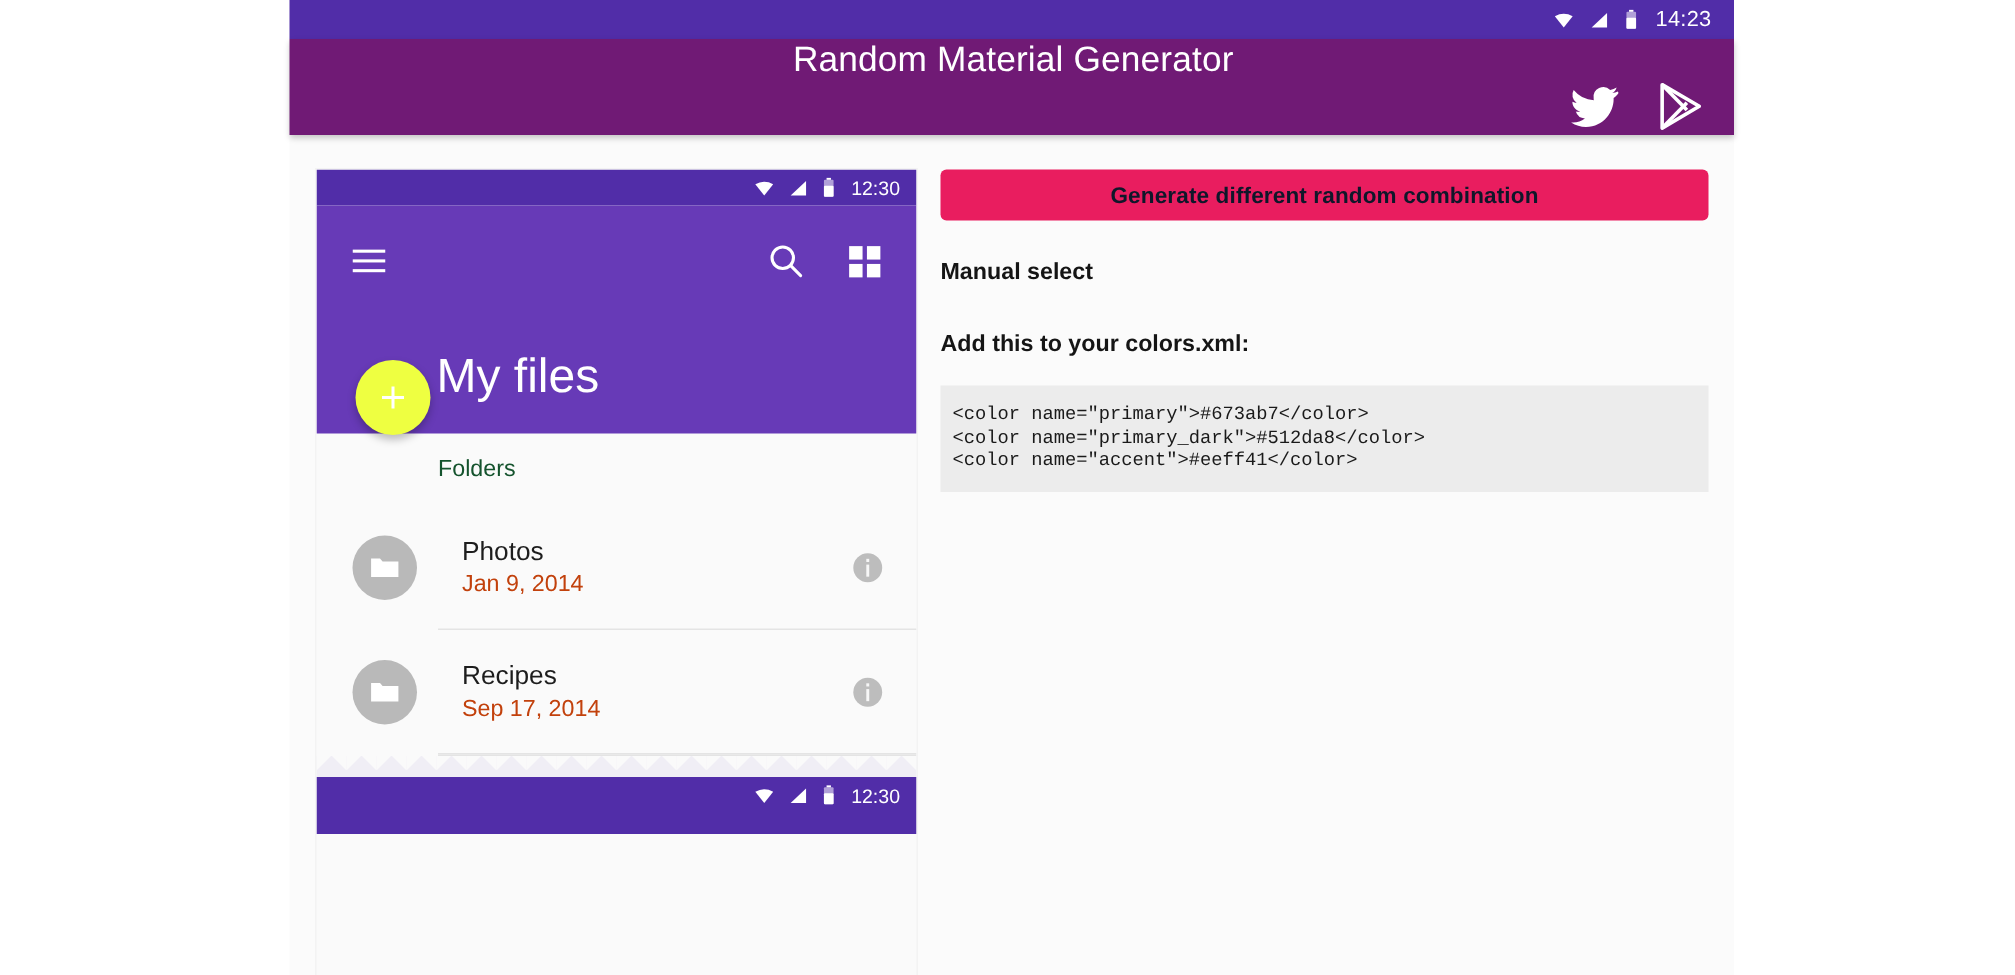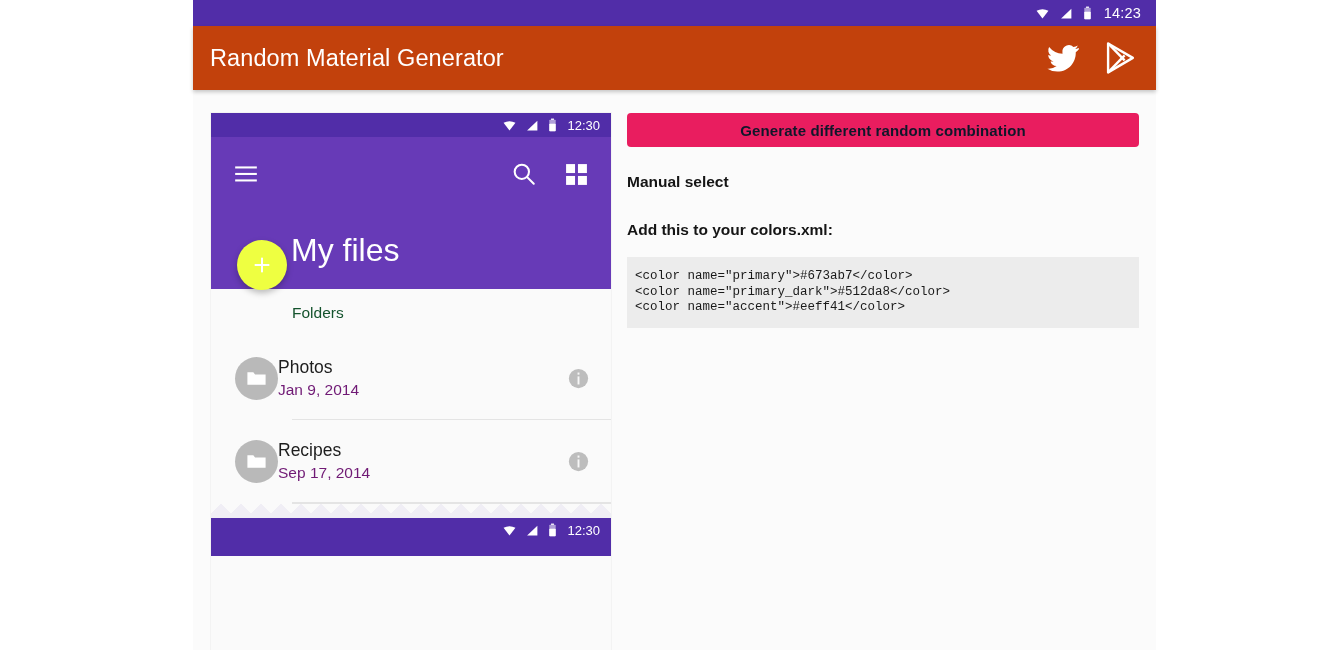--- a/index.html
+++ b/index.html
@@ -40,27 +40,28 @@
     letter-spacing: 0.2px;
     margin-left: 3px;
   }
   .ic-wifi { width: 15px; height: 13px; display:block; }
   .ic-signal { width: 15px; height: 13px; display:block; }
   .ic-batt { width: 9px; height: 14px; display:block; }
 
   
   .appbar {
     height: 64px;
-    background: #c2410c;
+    background: #701a75;
     display: flex;
     align-items: center;
     padding: 0 15px 0 17px;
     box-shadow: 0 2px 4px rgba(0,0,0,0.22);
     position: relative;
     z-index: 5;
+    flex-direction: column;
   }
   .appbar-title {
     color: #ffffff;
     font-size: 23.5px;
     font-weight: 400;
     letter-spacing: 0.1px;
   }
   .appbar-actions {
     margin-left: auto;
     display: flex;
@@ -162,28 +163,28 @@
   .p-avatar {
     width: 43px; height: 43px;
     border-radius: 50%;
     background: #b9b9b9;
     display: flex;
     align-items: center;
     justify-content: center;
     flex: 0 0 43px;
   }
   .p-avatar svg { display: block; }
-  .p-rowtext { margin-left: 0; }
+  .p-rowtext { margin-left: 30px; }
   .p-rowtitle {
     color: #1d1d1d;
     font-size: 17.5px;
     line-height: 22px;
   }
   .p-rowsub {
-    color: #701a75;
+    color: #c2410c;
     font-size: 15.5px;
     line-height: 22px;
     margin-top: 1px;
   }
   .p-info {
     margin-left: auto;
     width: 21px; height: 21px;
   }
   .p-divider {
     height: 1px;

